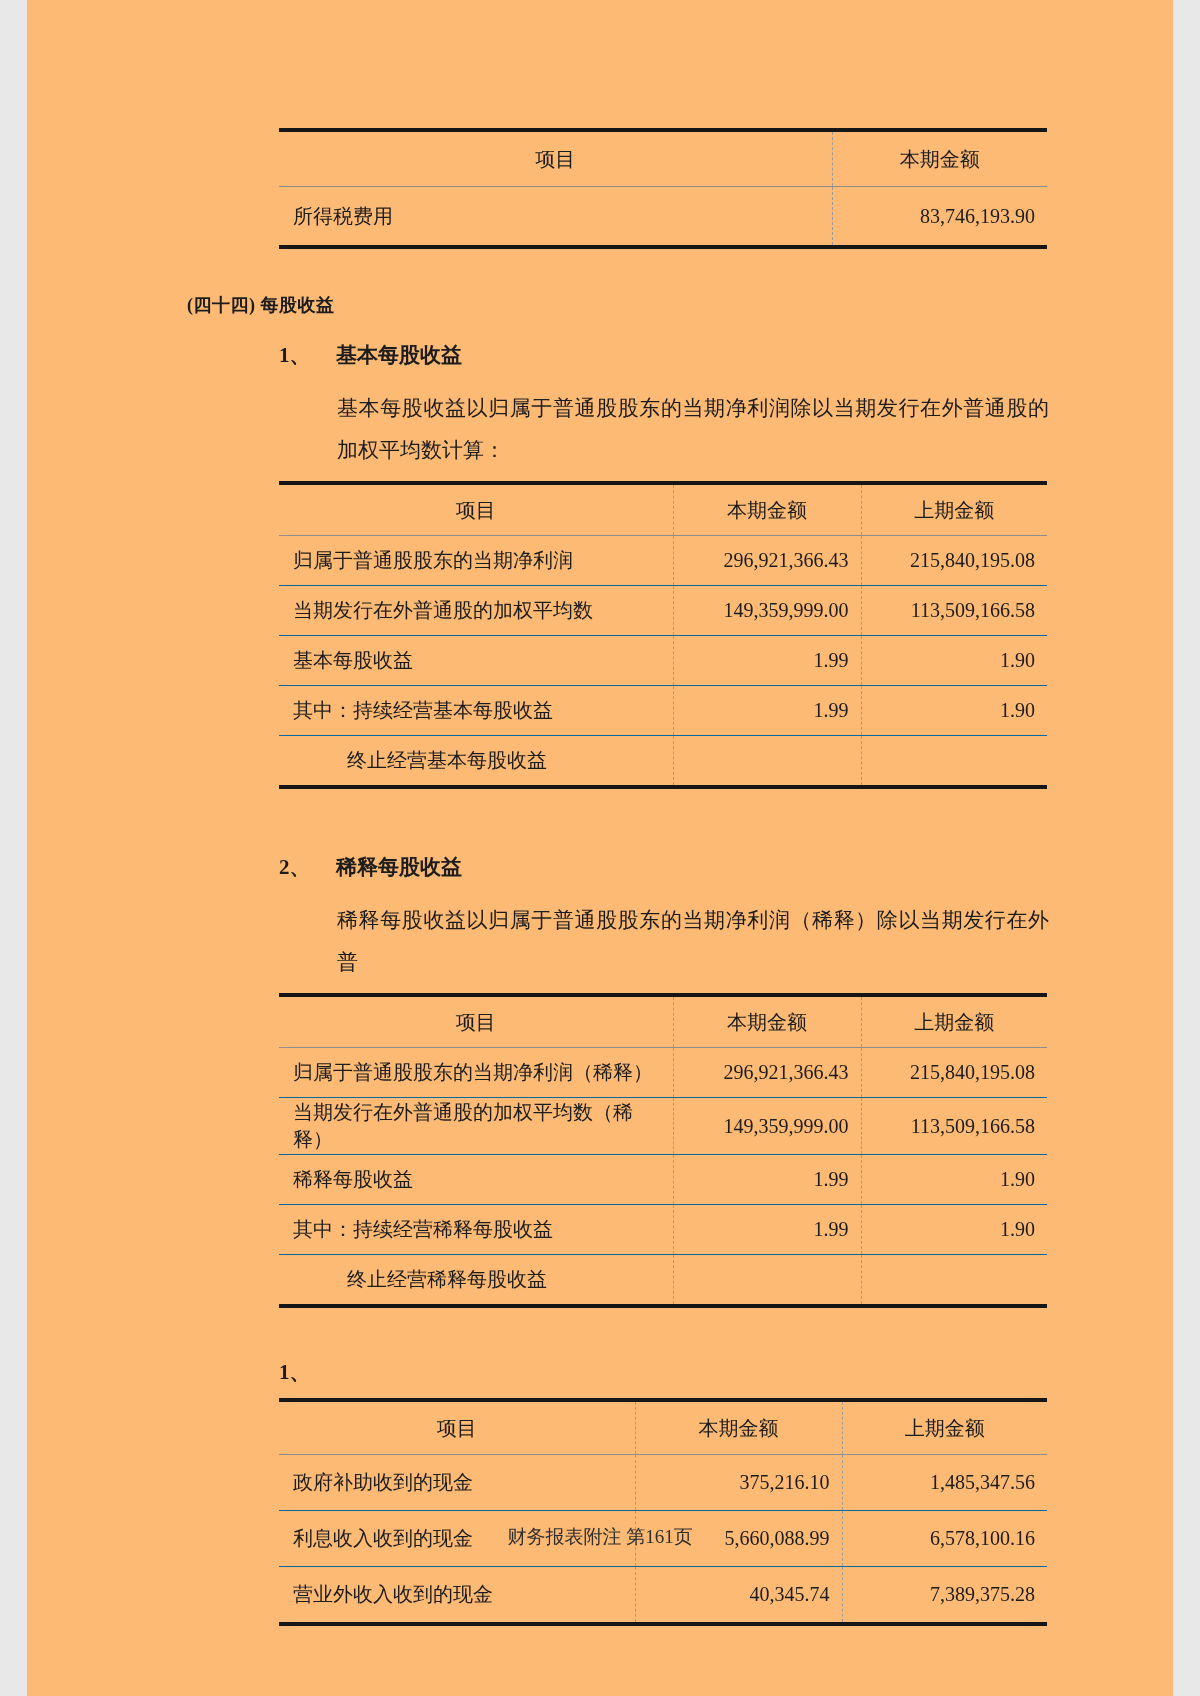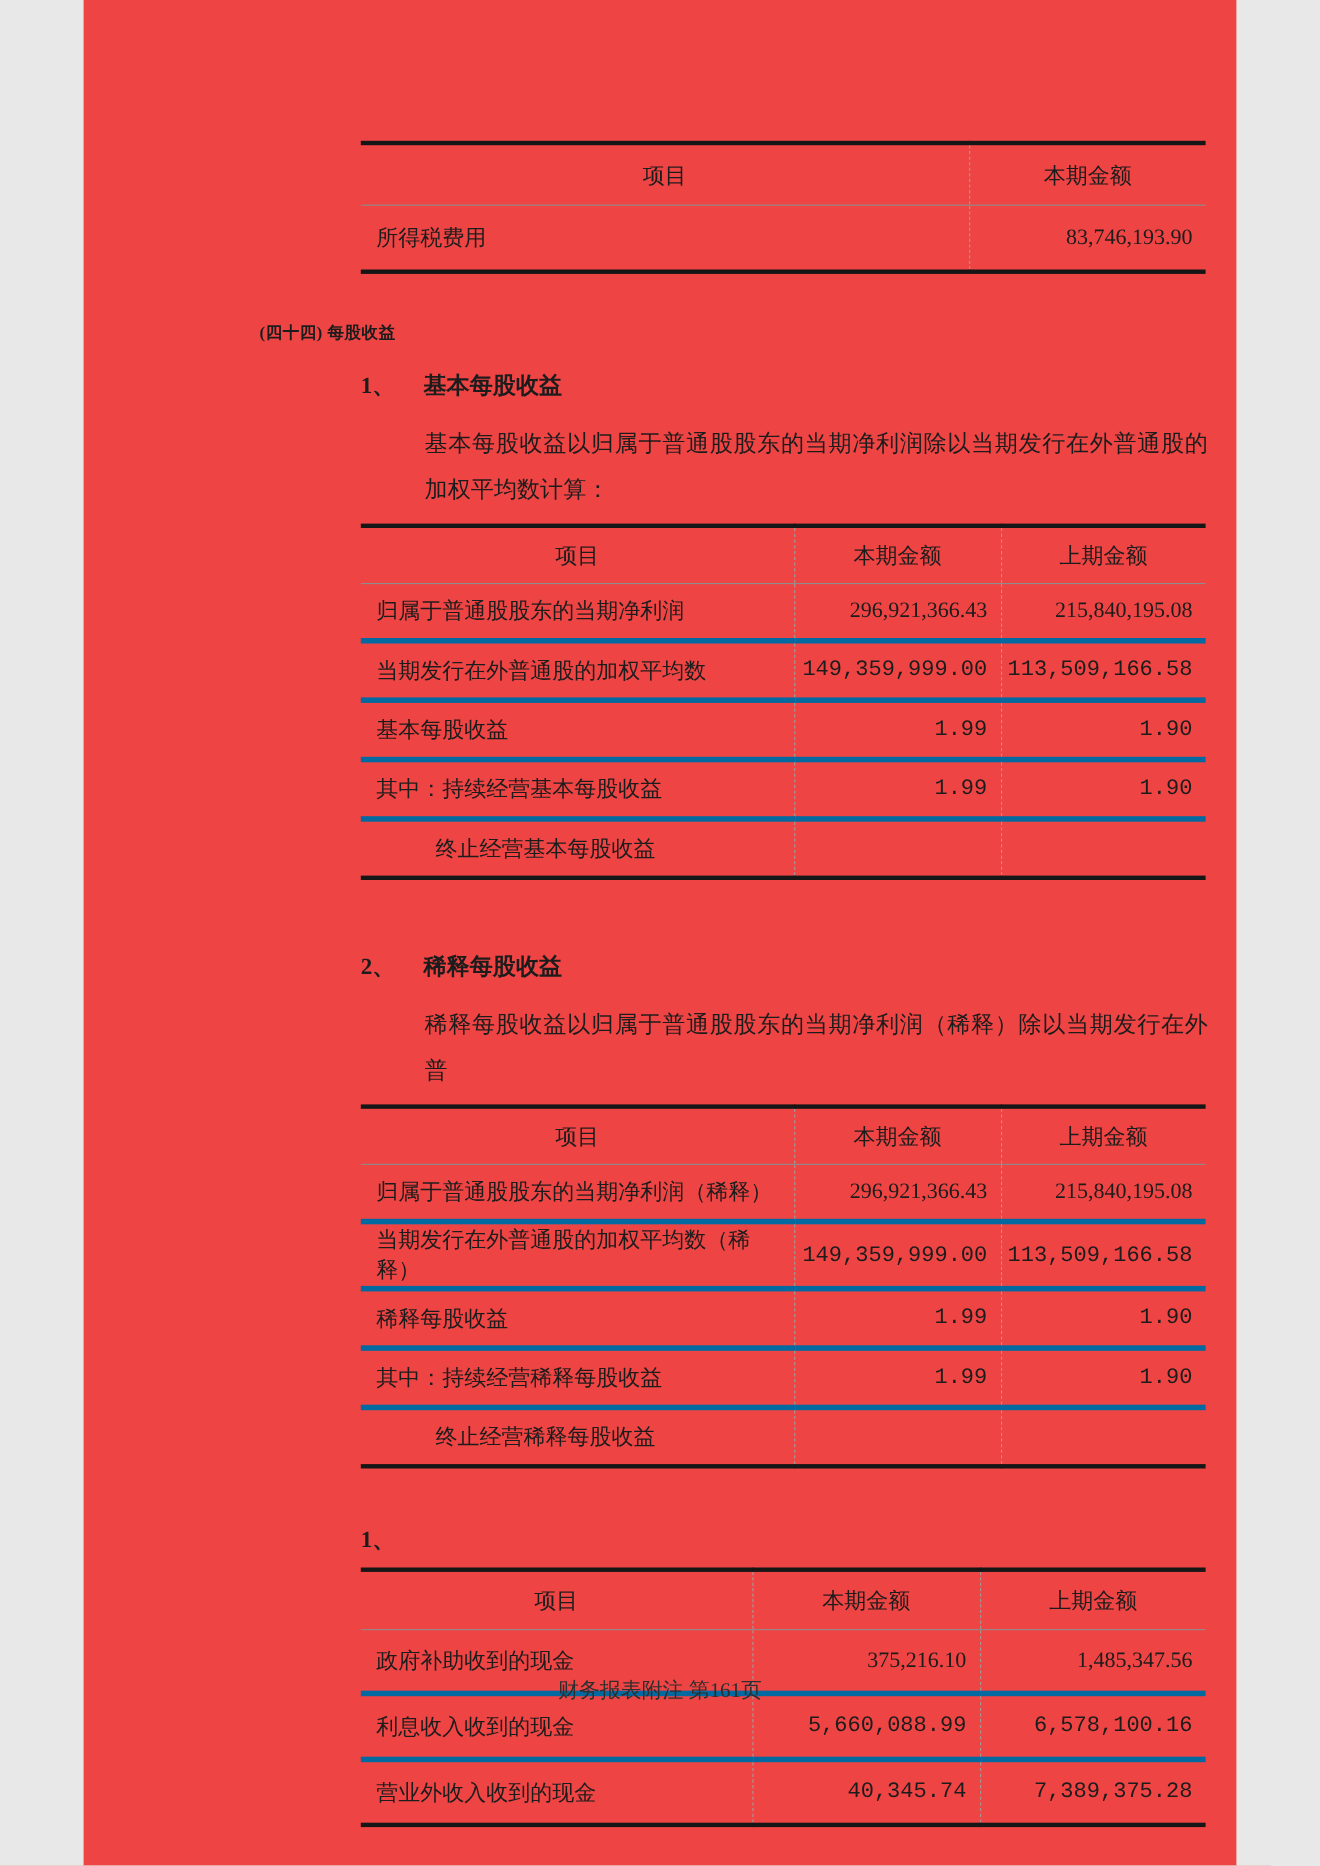--- a/index.html
+++ b/index.html
@@ -1,21 +1,21 @@
 <!DOCTYPE html>
 <html lang="zh"><head>
 <meta charset="utf-8">
 <style>
   html,body { margin:0; padding:0; background:#e8e8e8; }
   .page {
     position: relative;
-    width: 1048px;
+    width: 1146px;
     height: 1696px;
     margin: 0 auto;
-    background: #ef4444;
+    background: #fdba74;
     color: #1c1c1c;
     font-family: "Liberation Serif", "DejaVu Serif", serif;
     overflow: hidden;
   }
   .content { padding-top: 128px; }
 
   
   table.fin {
     border-collapse: collapse;
     table-layout: fixed;
@@ -25,40 +25,40 @@
     border-bottom: 4px solid #161616;
     font-size: 20px;
   }
   table.fin th {
     font-weight: normal;
     text-align: center;
     vertical-align: middle;
     border-bottom: 1px solid #8d8d8d;
   }
   table.fin td { vertical-align: middle; }
-  table.fin tbody tr + tr td { border-top: 5px solid #0369a1; font-family: Liberation Mono, monospace; }
+  table.fin tbody tr + tr td { border-top: 1px solid #0369a1; }
 
   .fin .col-current, .fin .col-prior { border-left: 1px dashed #9d9d9d; }
   .fin td.col-item { text-align: left; padding-left: 14px; }
   .fin td.col-current, .fin td.col-prior { text-align: right; padding-right: 12px; }
   .fin tr.indent td.col-item { padding-left: 68px; }
 
   #tax-table th { height: 52px; }
   #tax-table td { height: 56px; }
 
   .eps-table th { height: 48px; }
   .eps-table td { height: 47px; }
 
   #cash-table th { height: 50px; }
   #cash-table td { height: 53px; }
 
   
   .sec-heading {
     margin: 44px 0 0 160px;
-    font-size: 15px;
+    font-size: 18px;
     font-weight: bold;
     letter-spacing: 0.5px;
   }
   .sub-heading {
     margin: 24px 0 0 252px;
     font-size: 21px;
     font-weight: bold;
     display: flex;
   }
   .sub-heading .num { width: 57px; }

